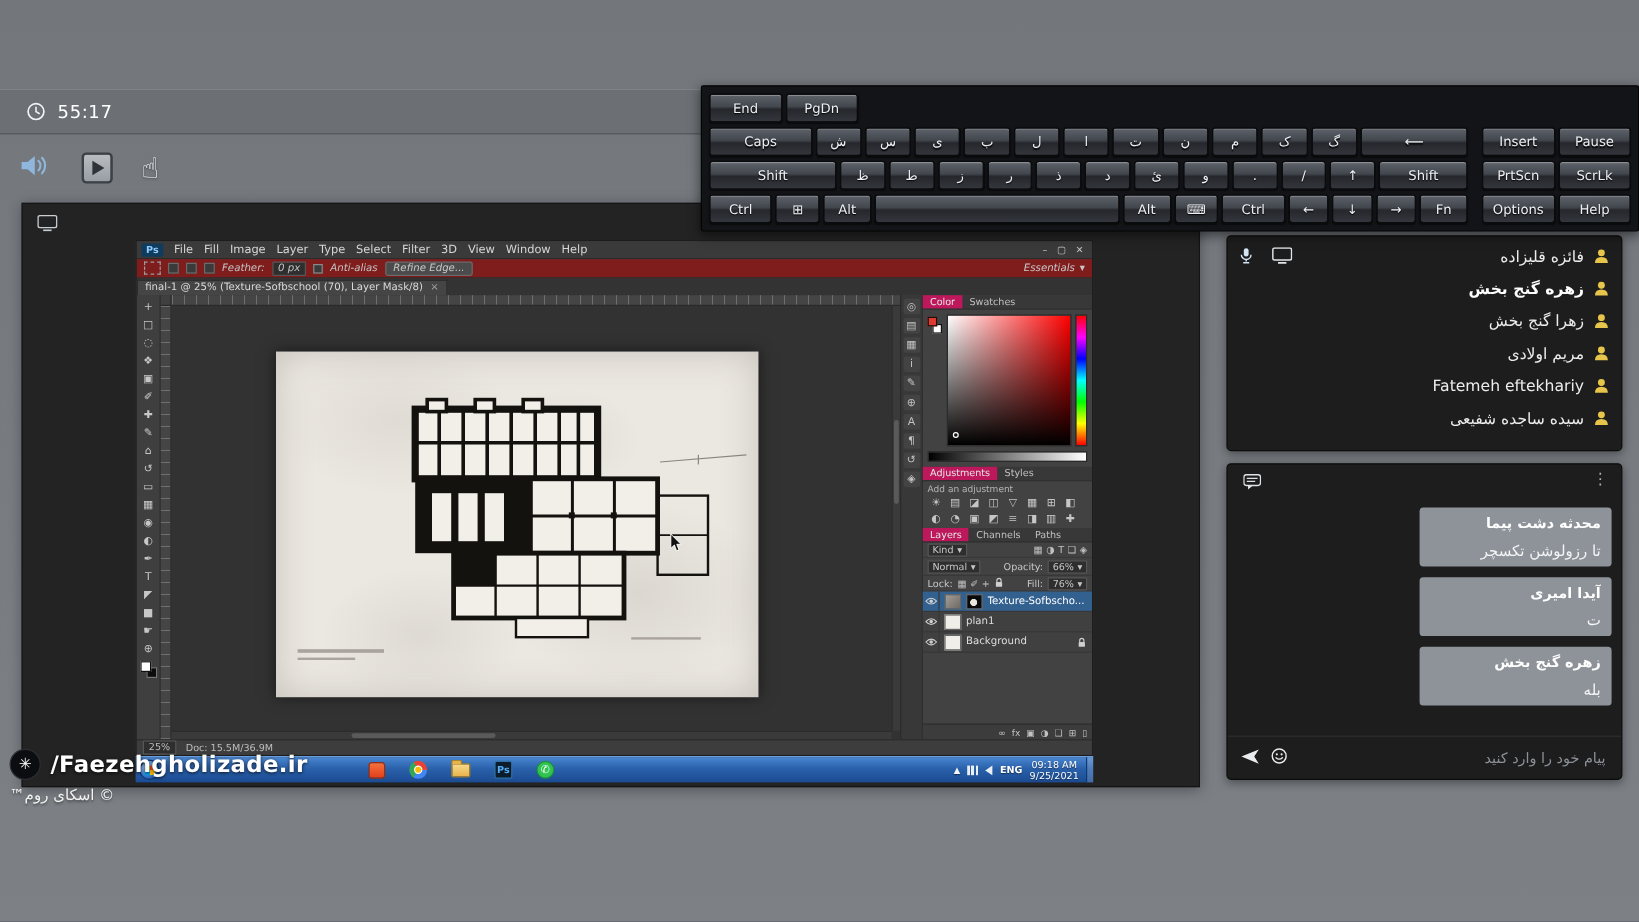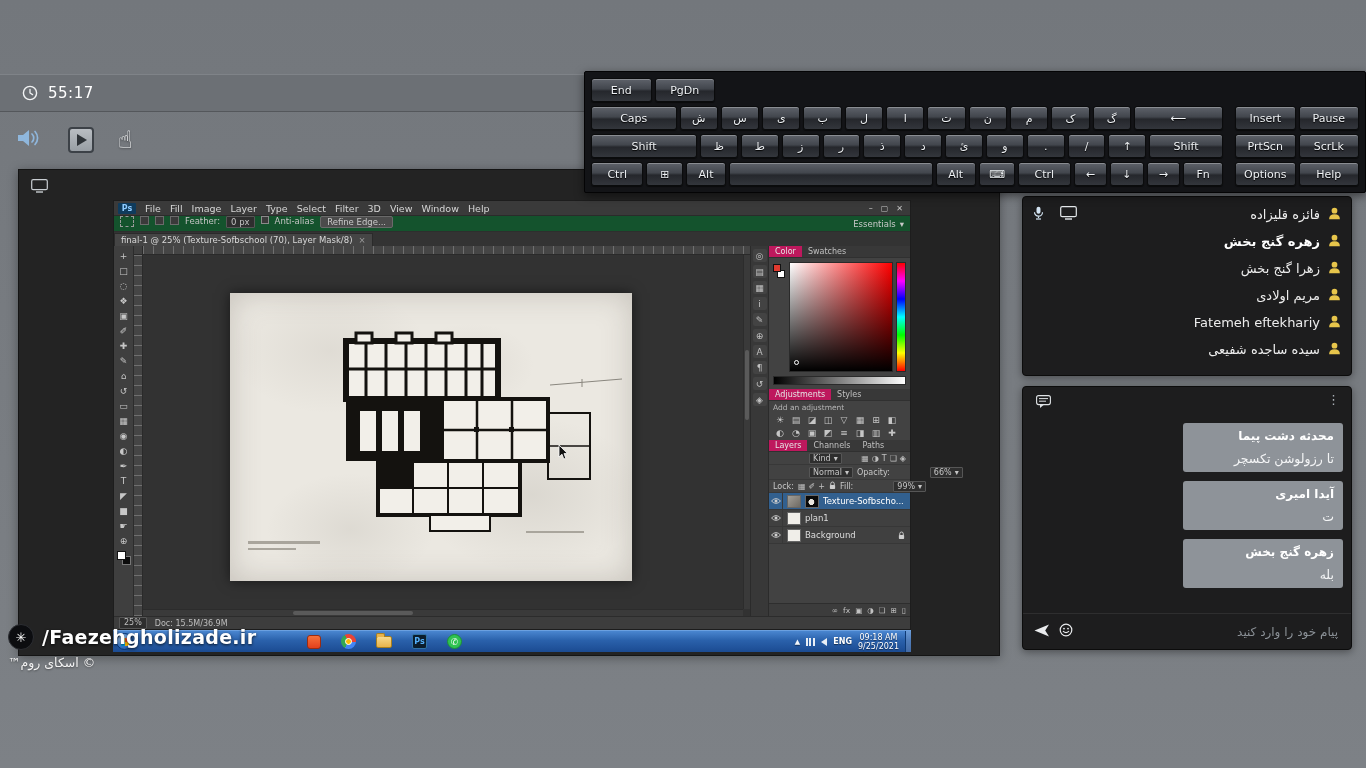--- a/index.html
+++ b/index.html
@@ -36,21 +36,21 @@
   .share{position:absolute;left:18px;top:169px;width:982px;height:487px;background:#232323;
     border:1px solid #141414;box-shadow:0 2px 10px rgba(0,0,0,.35);}
   .share-mon{position:absolute;left:12px;top:8px;}
   .desktop{position:absolute;left:94px;top:30px;width:798px;height:452px;}
 
   
   .ps{position:absolute;inset:0 0 22px 0;background:#3e3e3e;border:1px solid #1d1d1d;}
   .menubar{height:15px;background:#3a3a3a;border-bottom:1px solid #2b2b2b;display:flex;align-items:center;gap:9px;padding:0 4px;color:#d6d6d6;font-size:9.5px;}
   .ps-logo{width:18px;height:11px;background:#0f3b5c;color:#8ecbff;font-size:8px;font-weight:bold;display:flex;align-items:center;justify-content:center;border-radius:1px;}
   .win-btns{margin-left:auto;display:flex;gap:8px;color:#c4c4c4;font-size:8px;align-items:center;padding-right:3px;}
-  .optionsbar{height:16px;background:#14532d;border-bottom:1px solid #2e2e2e;display:flex;gap:6px;padding:0 6px;color:#c3c3c3;font-size:8.5px;}
+  .optionsbar{height:16px;background:#7f1d1d;border-bottom:1px solid #2e2e2e;display:flex;align-items:center;gap:6px;padding:0 6px;color:#c3c3c3;font-size:8.5px;font-style:italic;}
   .tool-prev{width:14px;height:11px;border:1px dashed #9a9a9a;}
   .mode-box{width:9px;height:9px;border:1px solid #6b6b6b;background:#3a3a3a;}
   .inset{background:#2e2e2e;border:1px solid #565656;padding:0 4px;height:12px;line-height:10px;border-radius:1px;display:inline-flex;align-items:center;}
   .checkbox{width:8px;height:8px;border:1px solid #8a8a8a;background:#3a3a3a;display:inline-block;}
   .btn{border:1px solid #6a6a6a;background:#4b4b4b;border-radius:2px;padding:0 6px;height:12px;line-height:10px;color:#c9c9c9;display:inline-flex;align-items:center;}
   .ws{margin-left:auto;display:flex;align-items:center;gap:4px;color:#c9c9c9;}
   .tabbar{height:14px;background:#333;display:flex;align-items:flex-end;}
   .doctab{background:#454545;border:1px solid #2a2a2a;border-bottom:none;color:#d9d9d9;font-size:8.5px;padding:1px 6px;display:flex;gap:6px;align-items:center;max-width:430px;white-space:nowrap;overflow:hidden;}
   .doctab .x{color:#9f9f9f;}
   .ps-content{position:absolute;left:0;right:0;top:45px;bottom:13px;display:flex;}
@@ -93,21 +93,21 @@
     background:linear-gradient(to bottom,rgba(0,0,0,0),#000),linear-gradient(to right,#fff,#f00);}
   .cfield i{position:absolute;left:4px;bottom:6px;width:5px;height:5px;border:1px solid #fff;border-radius:50%;}
   .hue{width:10px;border:1px solid #2a2a2a;background:linear-gradient(to bottom,#f00,#f0f,#00f,#0ff,#0f0,#ff0,#f00);}
   .ramp{height:9px;margin:0 4px 4px;background:linear-gradient(to right,#000,#fff);border:1px solid #2a2a2a;}
   .adj-hint{font-size:7.5px;color:#b5b5b5;padding:2px 4px 0;}
   .adj-grid{display:flex;flex-wrap:wrap;padding:1px 3px;}
   .adj-ico{width:16px;height:13px;color:#c6c6c6;font-size:9px;display:flex;align-items:center;justify-content:center;}
   .layers{flex:1;display:flex;flex-direction:column;}
   .lrow{height:13px;display:flex;align-items:center;gap:4px;padding:0 4px;font-size:8px;color:#c6c6c6;border-bottom:1px solid #383838;}
   .lrow.tall{height:15px;}
-  .lsel{background:#2e2e2e;border:1px solid #565656;padding:0 3px;height:11px;line-height:9px;border-radius:1px;display:inline-flex;align-items:center;gap:3px;margin-left:36px;}
+  .lsel{background:#2e2e2e;border:1px solid #565656;padding:0 3px;height:11px;line-height:9px;border-radius:1px;display:inline-flex;align-items:center;gap:3px;}
   .micon{font-size:8px;color:#c0c0c0;}
   .llist{background:#404040;}
   .layer{height:17px;display:flex;align-items:center;gap:4px;padding:0 3px 0 0;border-bottom:1px solid #373737;font-size:8.5px;color:#ddd;}
   .layer.selected{background:#32608f;color:#fff;}
   .eyebox{width:14px;border-right:1px solid #383838;align-self:stretch;display:flex;align-items:center;justify-content:center;}
   .lthumb{width:14px;height:13px;background:#f0eee9;border:1px solid #666;flex:none;}
   .lthumb.tex{background:linear-gradient(135deg,#a39f98,#6e6a63);}
   .lmask{width:14px;height:13px;border:1px solid #666;flex:none;
     background:radial-gradient(circle at 45% 55%, #e9e6df 0 30%, #0a0a0a 36%);}
   .lname{flex:1;white-space:nowrap;overflow:hidden;}
@@ -505,21 +505,21 @@
                     <span class="micon">+</span>
                   </span>
                 <span>
                   <svg width="7" height="9" viewBox="0 0 8 10">
                       <path d="M2 4.5V3a2 2 0 0 1 4 0v1.5" fill="none" stroke="#cfcfcf" stroke-width="1.1"></path>
                       <rect x="1" y="4.5" width="6" height="4.5" rx="0.8" fill="#cfcfcf"></rect>
                     </svg>
                 </span>
                 <span style="margin-left:auto;">Fill:</span>
                 <span class="lsel">
-                    <span>99%</span>
+                    <span>76%</span>
                     <span>▾</span>
                   </span>
               </div>
               <div class="llist">
 
                   <div class="layer selected">
                     <span class="eyebox">
                       <svg width="10" height="8" viewBox="0 0 10 8">
                         <path d="M.5 4Q5 -.8 9.5 4Q5 8.8 .5 4Z" fill="none" stroke="#cfcfcf" stroke-width="0.9"></path>
                         <circle cx="5" cy="4" r="1.5" fill="#cfcfcf"></circle>

